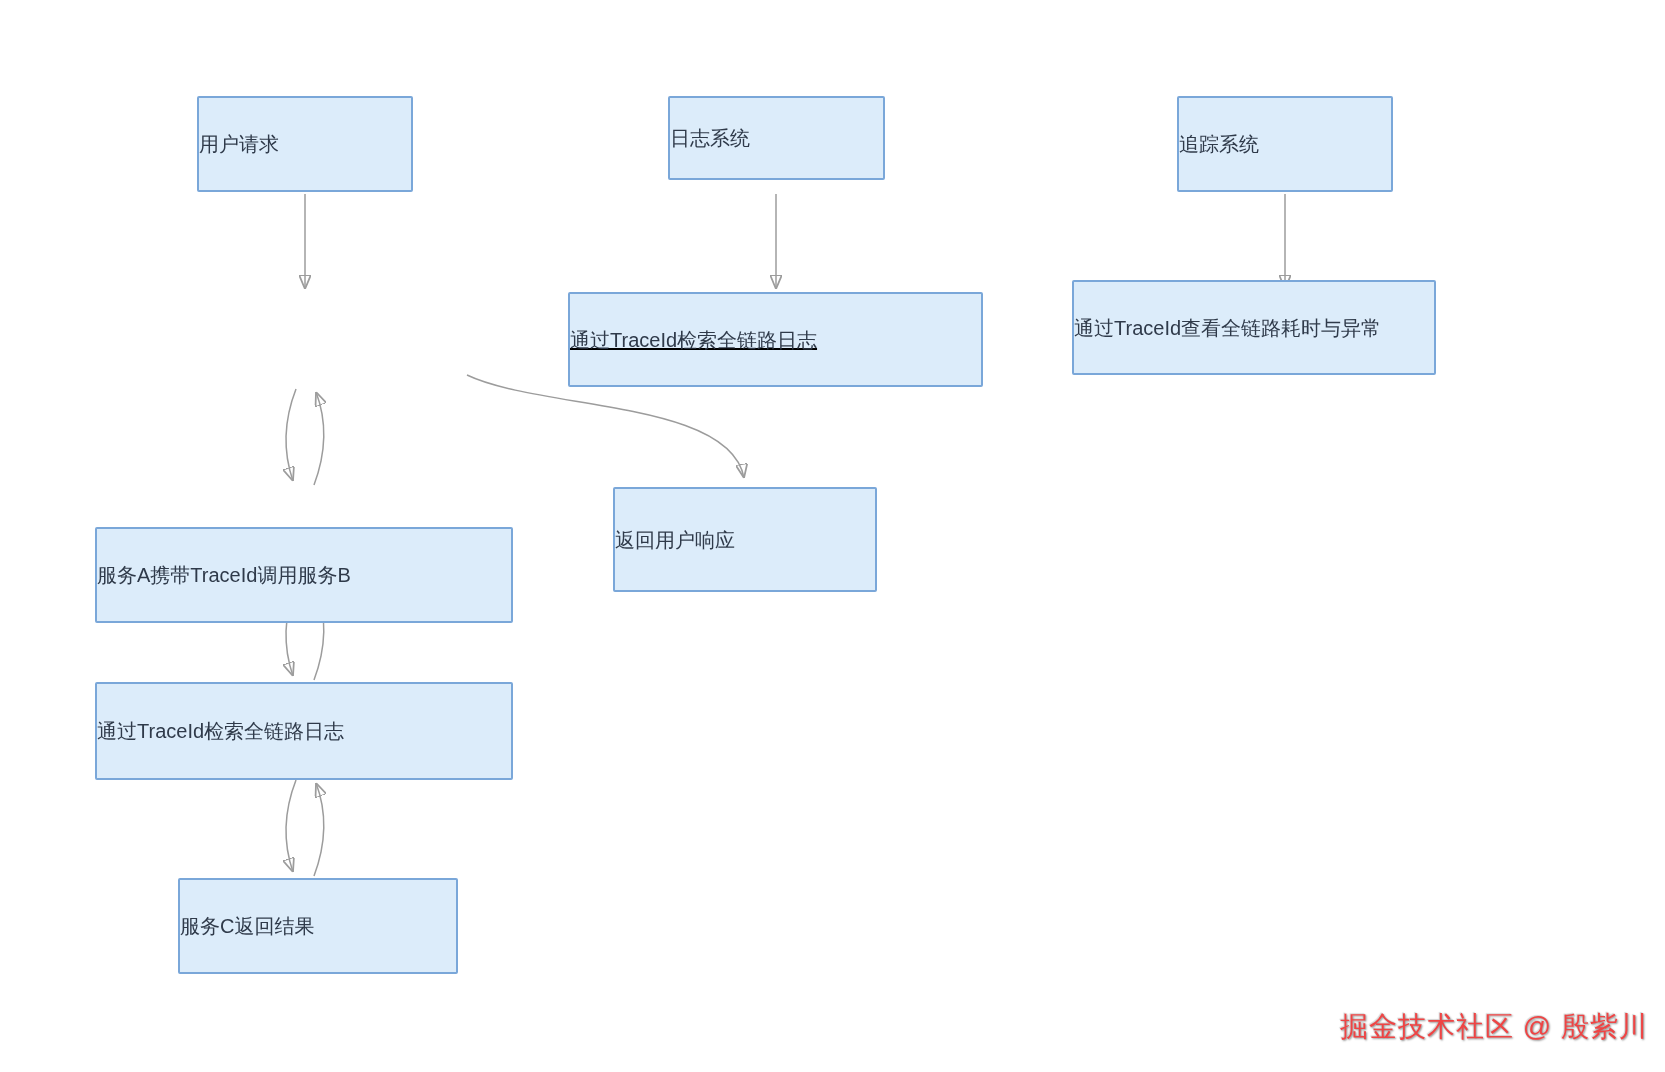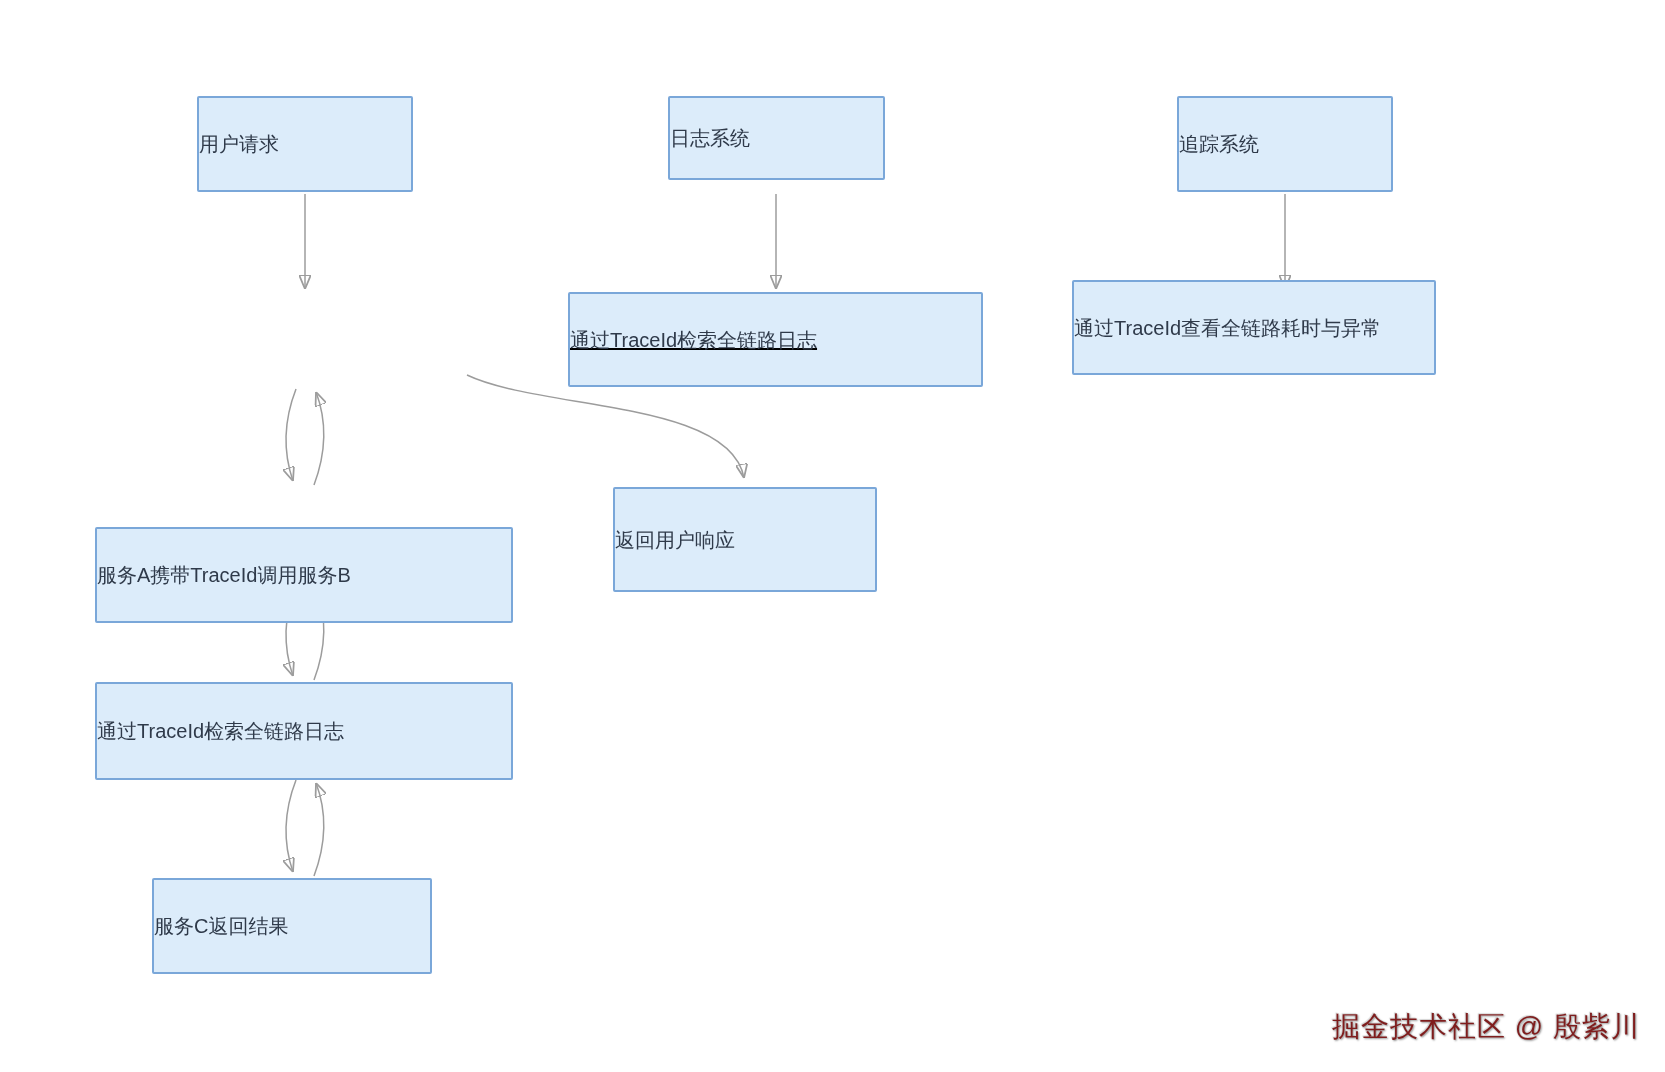--- a/index.html
+++ b/index.html
@@ -47,28 +47,28 @@
   
   .n-user-request    { left: 197px;  top: 96px;  width: 216px; height: 96px; }
   .n-log-system      { left: 668px;  top: 96px;  width: 217px; height: 84px; }
   .n-trace-system    { left: 1177px; top: 96px;  width: 216px; height: 96px; }
   .n-api-gateway     { left: 142px;  top: 292px; width: 325px; height: 95px; }
   .n-search-logs     { left: 568px;  top: 292px; width: 415px; height: 95px; text-decoration: underline; }
   .n-view-latency    { left: 1072px; top: 280px; width: 364px; height: 95px; }
   .n-service-a       { left: 95px;   top: 487px; width: 418px; height: 96px; margin-top: 40px; }
   .n-return-response { left: 613px;  top: 487px; width: 264px; height: 105px; }
   .n-service-b       { left: 95px;   top: 682px; width: 418px; height: 98px; }
-  .n-service-c       { left: 152px;  top: 878px; width: 280px; height: 96px; }
+  .n-service-c       { left: 178px;  top: 878px; width: 280px; height: 96px; }
   .watermark {
     position: absolute;
-    right: 25px;
+    right: 17px;
     top: 1008px;
     font-size: 28px;
     letter-spacing: 1px;
-    color: #7f1d1d;
+    color: #ef4444;
     text-shadow: 1px 1px 2px #8f8f8f, -1px -1px 1px #d6d6d6;
     white-space: nowrap;
   }
 </style>
 </head>
 <body>
 
 <div class="canvas">
 
   <svg class="edges-layer" width="1665" height="1072" viewBox="0 0 1665 1072" xmlns="http://www.w3.org/2000/svg">

